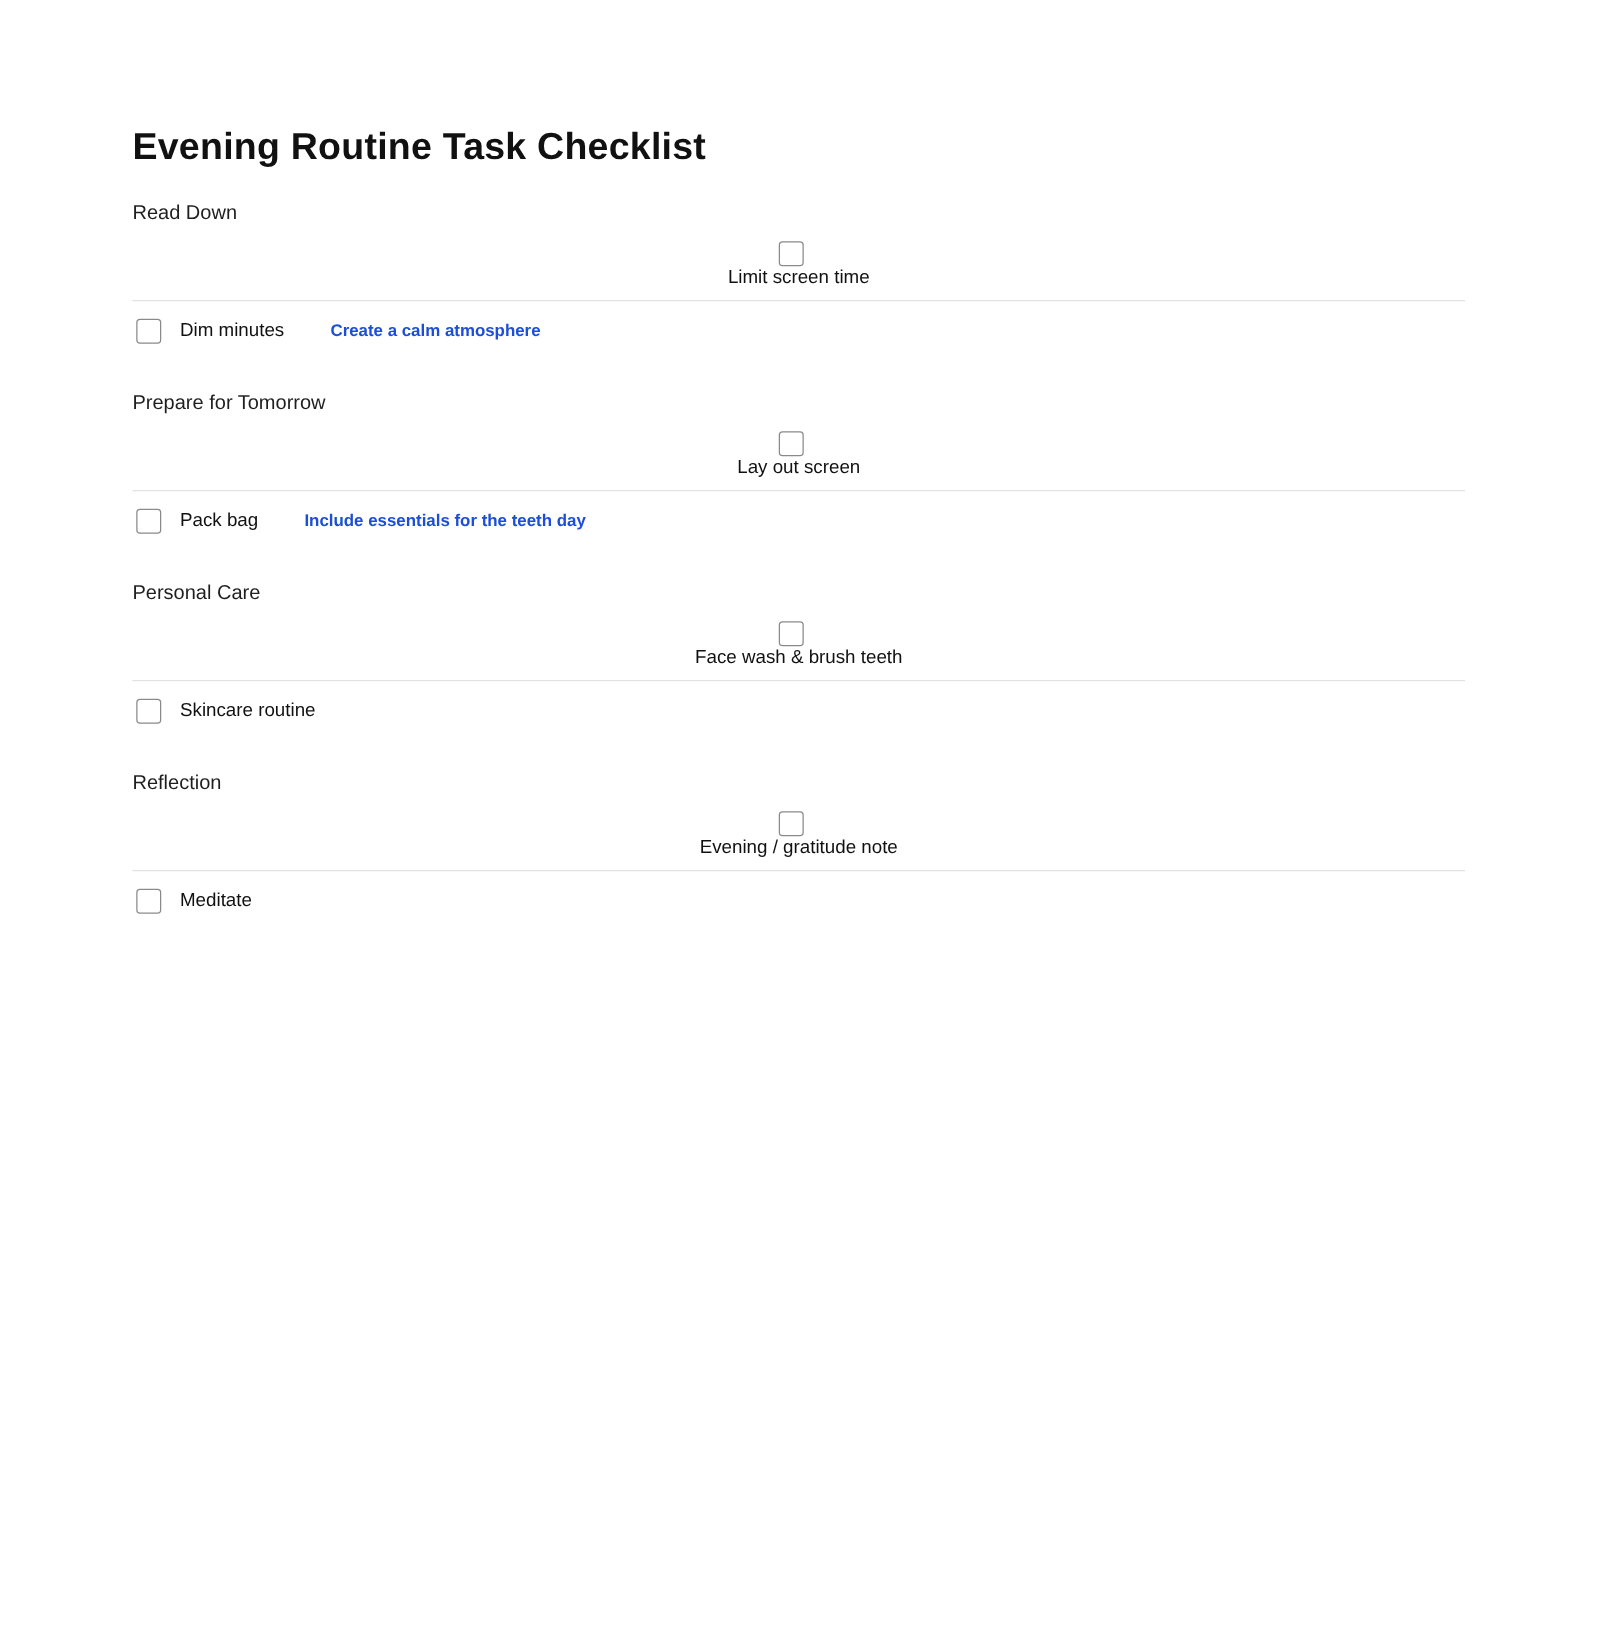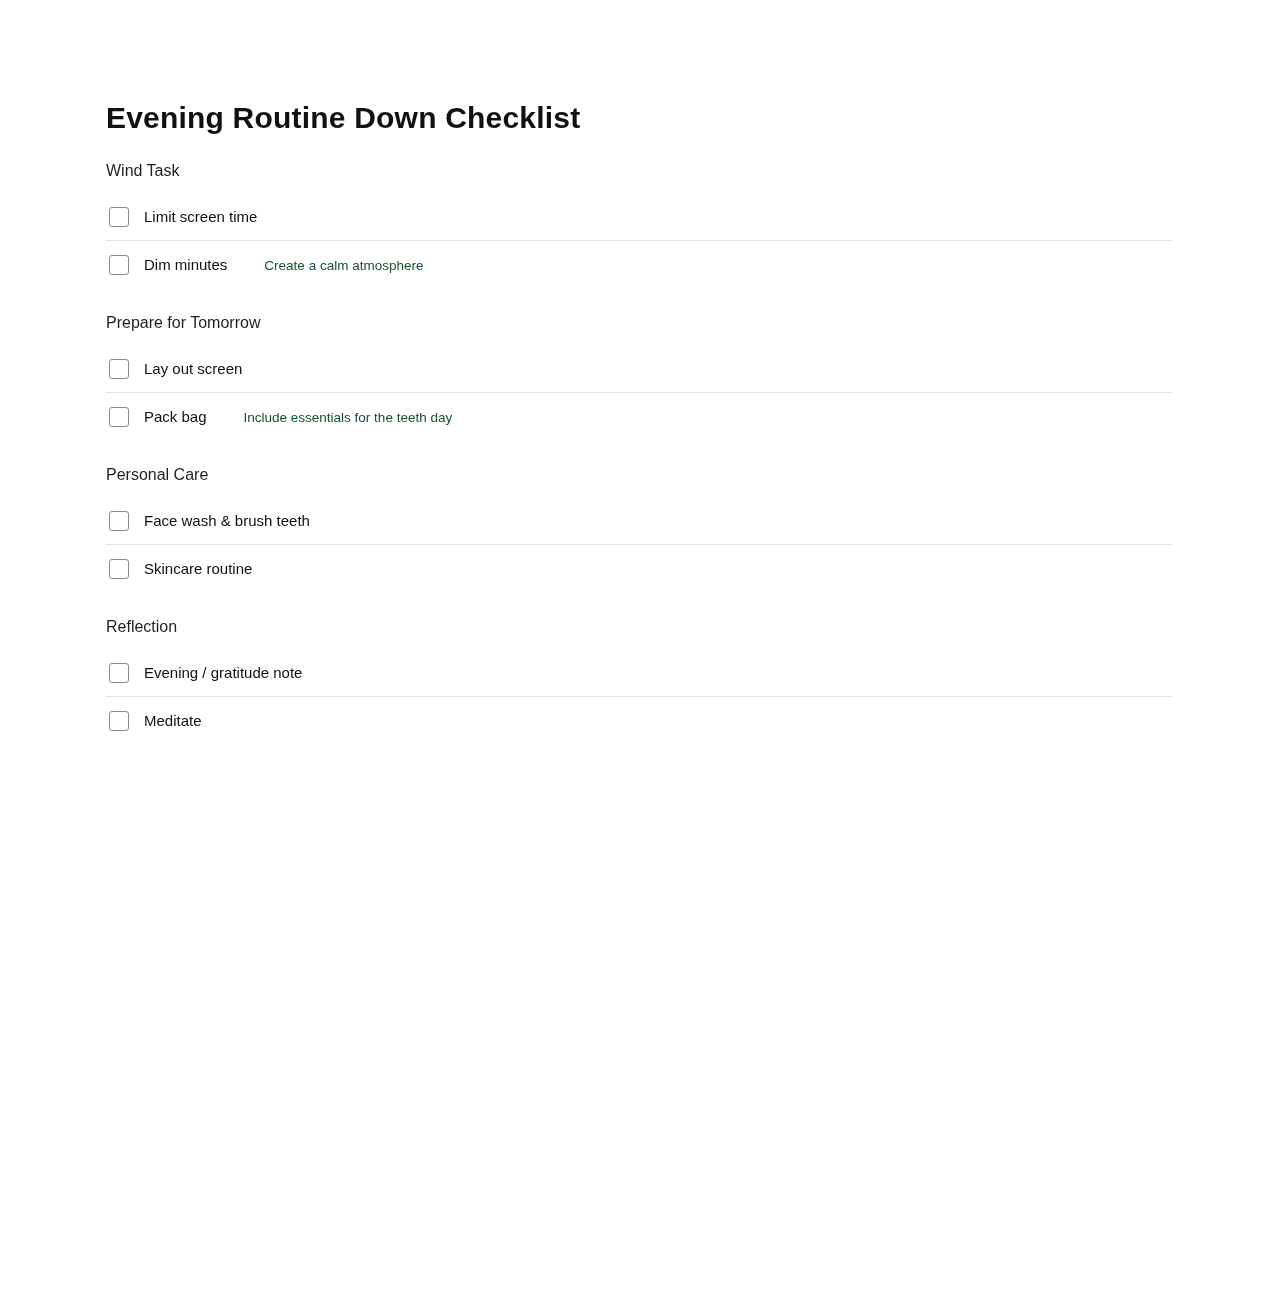--- a/index.html
+++ b/index.html
@@ -30,51 +30,53 @@
     color: #1f1f1f;
     margin: 0 0 11px 0;
   }
   .task-row {
     display: flex;
     align-items: center;
     height: 47px;
   }
   .section-items .task-row:not(:last-child) {
     border-bottom: 1px solid #e2e2e2;
+    flex-direction: column;
   }
   .checkbox {
     flex: none;
     width: 20px;
     height: 20px;
     box-sizing: border-box;
     border: 1.5px solid #8a8a8a;
     border-radius: 3px;
     background: #ffffff;
     margin: 0 15px 0 3px;
     cursor: pointer;
   }
   .task-text { display: flex; align-items: baseline; }
   .task-label {
     font-size: 15px;
     color: #111111;
   }
   .task-desc {
     font-size: 13.5px;
-    color: #14532d;
+    color: #1d4ed8;
     margin-left: 37px;
+    font-weight: bold;
   }
 </style>
 </head>
 <body>
 
 <div class="wrapper">
-  <h1 class="page-title">Evening Routine Down Checklist</h1>
+  <h1 class="page-title">Evening Routine Task Checklist</h1>
   <div id="sections">
   <section class="section">
-    <h2 class="section-title">Wind Task</h2>
+    <h2 class="section-title">Read Down</h2>
     <div class="section-items">
   <div class="task-row">
     <span class="checkbox" role="checkbox" aria-checked="false"></span>
     <span class="task-text">
       <span class="task-label">Limit screen time</span>
 
     </span>
   </div>
 
   <div class="task-row">

